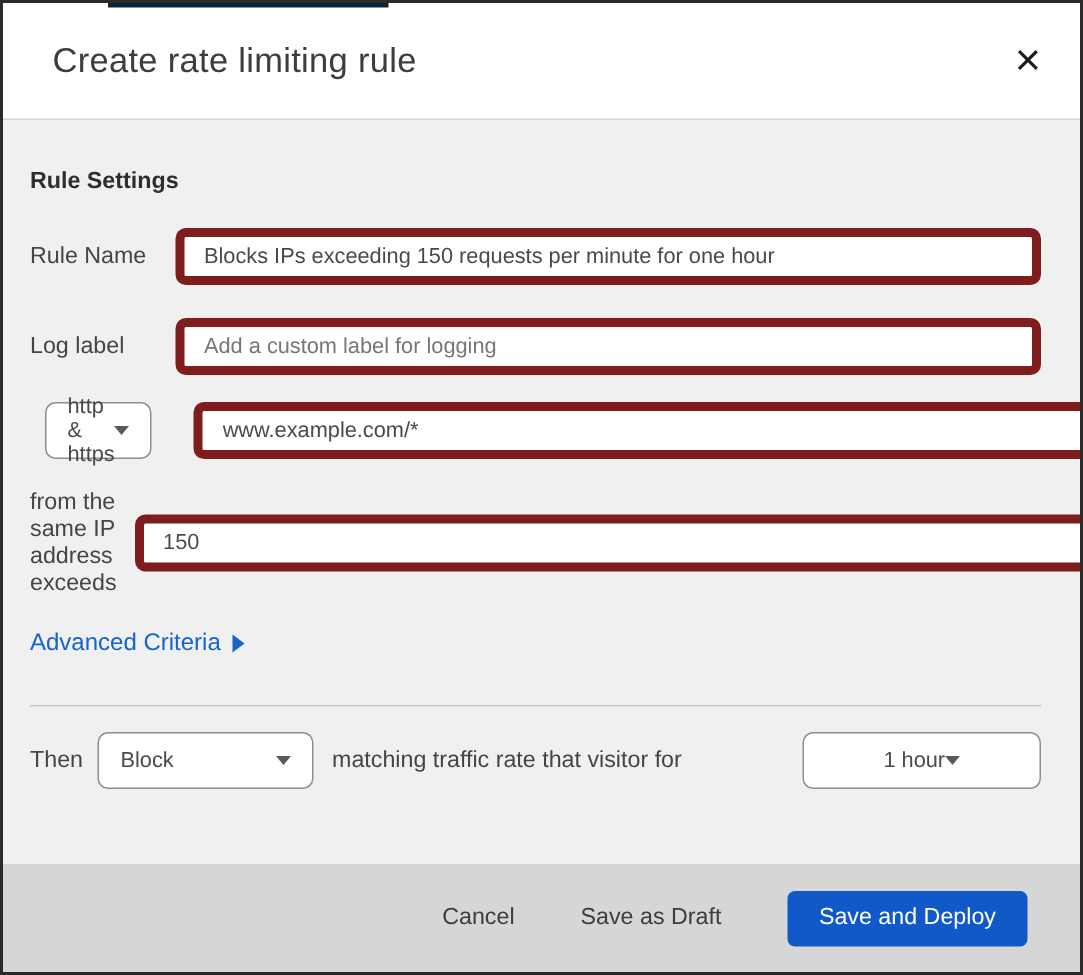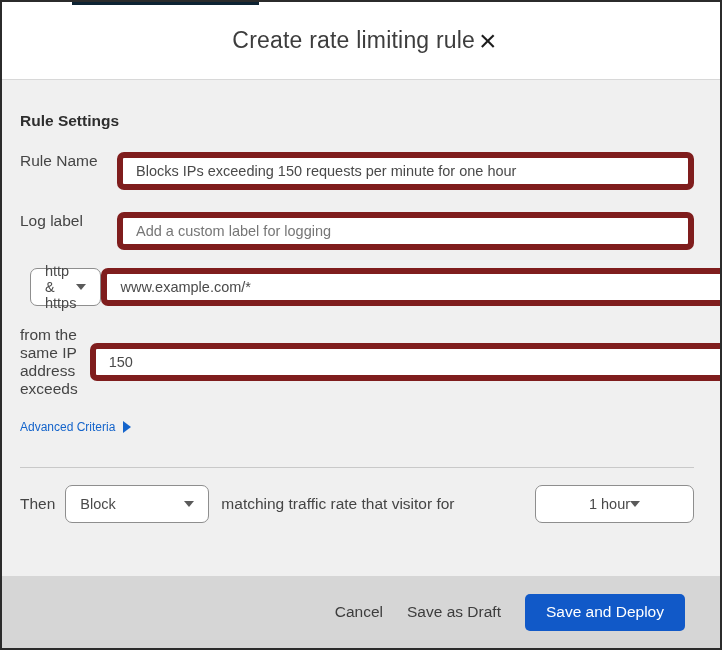--- a/index.html
+++ b/index.html
@@ -11,85 +11,85 @@
     background:#f0f0f0;
     display:flex; flex-direction:column;
     font-family:"Liberation Sans","DejaVu Sans",sans-serif;
     overflow:hidden;
   }
   .top-accent { position:absolute; top:0; left:70px; width:187px; height:3px; background:#0d2333; }
 
   .header {
     flex:none; height:78px; background:#fff;
     border-bottom:1px solid #d8d8d8;
-    display:flex; align-items:center; justify-content:center;
+    display:flex; align-items:center; justify-content:space-between;
     padding:0 22px 0 33px;
   }
   .title { font-size:23px; color:#3d3d3d; letter-spacing:0.2px; }
   .close-btn {
     background:none; border:none; font-size:30px; font-weight:300;
     color:#1c1c1c; line-height:1; cursor:pointer; padding:0 4px;
     font-family:inherit;
   }
 
   .body { flex:1; padding:8px 26px 0 18px; }
 
   .section-heading { font-weight:bold; font-size:15.5px; color:#2e2e2e; margin-top:24px; }
 
-  .field-row { display:flex; align-items:flex-start; margin-top:22px; }
+  .field-row { display:flex; align-items:center; margin-top:22px; }
   .field-label { width:97px; flex:none; font-size:15.5px; color:#454545; }
   input.text {
     height:38px; border:6px solid #7f1d1d; border-radius:7px;
     padding:0 13px; font-size:14.5px; color:#4a4a4a; background:#fff;
     outline:none; font-family:inherit; width:100%;
   }
   input.text::placeholder { color:#767676; opacity:1; }
   .grow { flex:1; }
 
   .match-heading { font-size:15.5px; color:#454545; margin-top:26px; }
 
-  .selects-row { display:flex; margin-top:18px; margin-left:10px; gap:0;align-items:center; }
+  .selects-row { display:flex; margin-top:18px; margin-left:10px; gap:28px;align-items:center; }
   .select-box {
     height:38px; background:#fff; border:1px solid #8e8e8e; border-radius:7px;
     display:flex; align-items:center; justify-content:space-between;
     padding:0 14px; font-size:14.5px; color:#4a4a4a; cursor:pointer;
   }
   .scheme-select { width:324px; }
   .url-field { width:326px; flex:none; }
 
   .caret-down {
     width:0; height:0;
     border-left:5px solid transparent; border-right:5px solid transparent;
     border-top:6px solid #5a5a5a;
   }
 
   .threshold-row { display:flex; align-items:center; margin-top:20px; font-size:15.5px; color:#454545; }
   .threshold-input { width:140px; flex:none; margin-left:12px; }
 
   .advanced {
     margin-top:22px; display:inline-flex; align-items:center; gap:8px;
-    color:#1464cb; font-size:12px; cursor:pointer;
+    color:#1464cb; font-size:16px; cursor:pointer;
     background:none; border:none; padding:0; font-family:inherit;
   }
   .caret-right {
     width:0; height:0;
     border-top:6px solid transparent; border-bottom:6px solid transparent;
     border-left:8px solid #1464cb;
   }
 
   .divider { height:1px; background:#c9c9c9; margin-top:32px; }
 
   .action-row { display:flex; align-items:center; margin-top:17px; font-size:15.5px; color:#454545; }
   .action-select { width:144px; margin-left:10px; margin-right:12px; }
   .duration-select { width:159px; margin-left:auto;justify-content:center; }
 
   .footer {
     flex:none; height:72px; background:#d6d6d6;
     display:flex; align-items:center; justify-content:flex-end;
-    gap:24px; padding-right:35px;
+    gap:44px; padding-right:35px;
   }
   .text-btn {
     background:none; border:none; font-size:15.5px; color:#3d3d3d;
     cursor:pointer; font-family:inherit; padding:0;
   }
   .primary-btn {
     background:#1159c8; color:#ffffff; border:none; border-radius:5px;
     height:37px; padding:0 21px; font-size:15.5px; cursor:pointer;
     font-family:inherit;
   }

